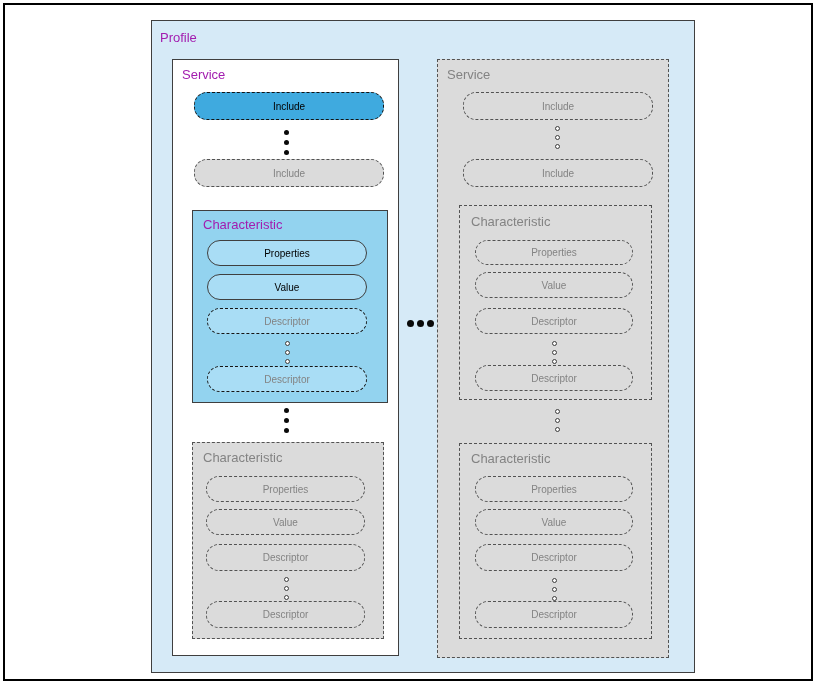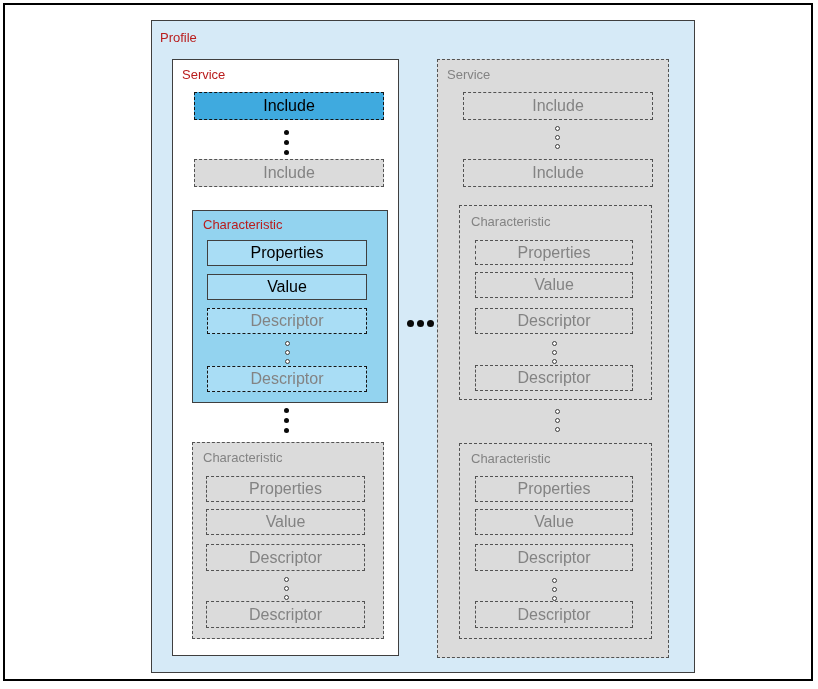--- a/index.html
+++ b/index.html
@@ -2,23 +2,23 @@
 <html><head>
 <meta charset="utf-8">
 <title>Profile Structure Diagram</title>
 <style>
   * { box-sizing: border-box; margin: 0; padding: 0; }
   body { font-family: "Liberation Sans", sans-serif; background: #fff; }
   .canvas { position: relative; width: 818px; height: 689px; background: #ffffff; overflow: hidden; }
   .frame  { position: absolute; left: 3px; top: 3px; width: 810px; height: 678px; border: 2px solid #000; }
   .abs    { position: absolute; }
 
-  .lbl { position: absolute; font-size: 13px; color: #b91c1c; white-space: nowrap; }
+  .lbl { position: absolute; font-size: 13px; color: #a21caf; white-space: nowrap; }
   .cbox { position: absolute; display: flex; align-items: center; justify-content: center;
-          font-size: 16px; color: #000; text-align: right; }
+          font-size: 10px; color: #000; text-align: right; border-radius: 13px; }
 
   .b-solid     { border: 1px solid #3f3f3f; }
   .b-dash-dark { border: 1px dashed #141414; }
   .b-dash      { border: 1px dashed #525252; }
 
   .bg-profile  { background: #D6EAF7; }
   .bg-white    { background: #ffffff; }
   .bg-inc-hl   { background: #3FAADF; }
   .bg-char-hl  { background: #93D3EF; }
   .bg-inner-hl { background: #A9DDF5; }

